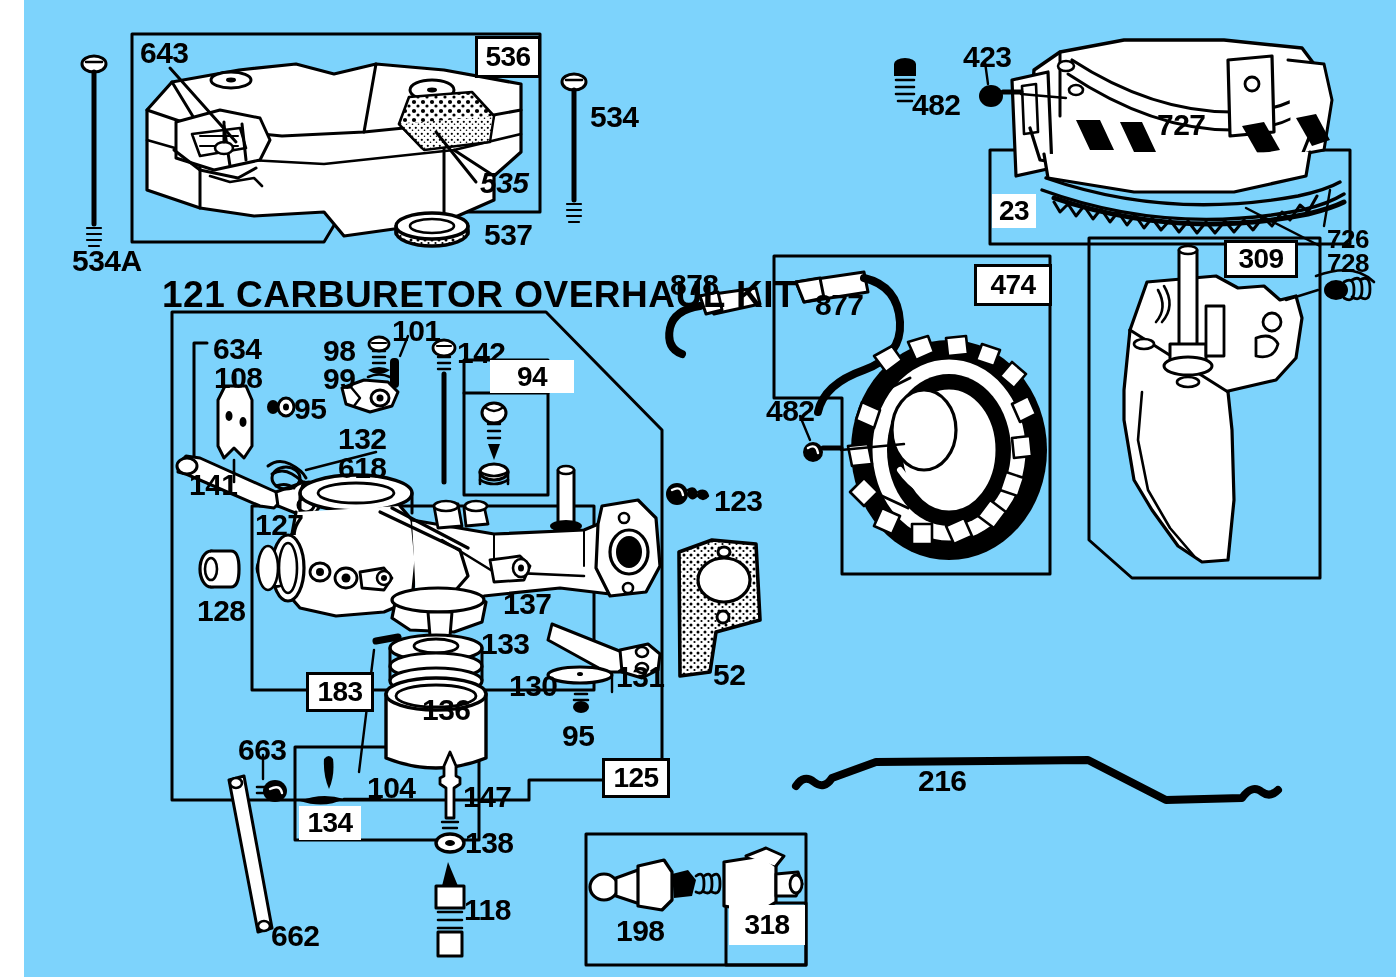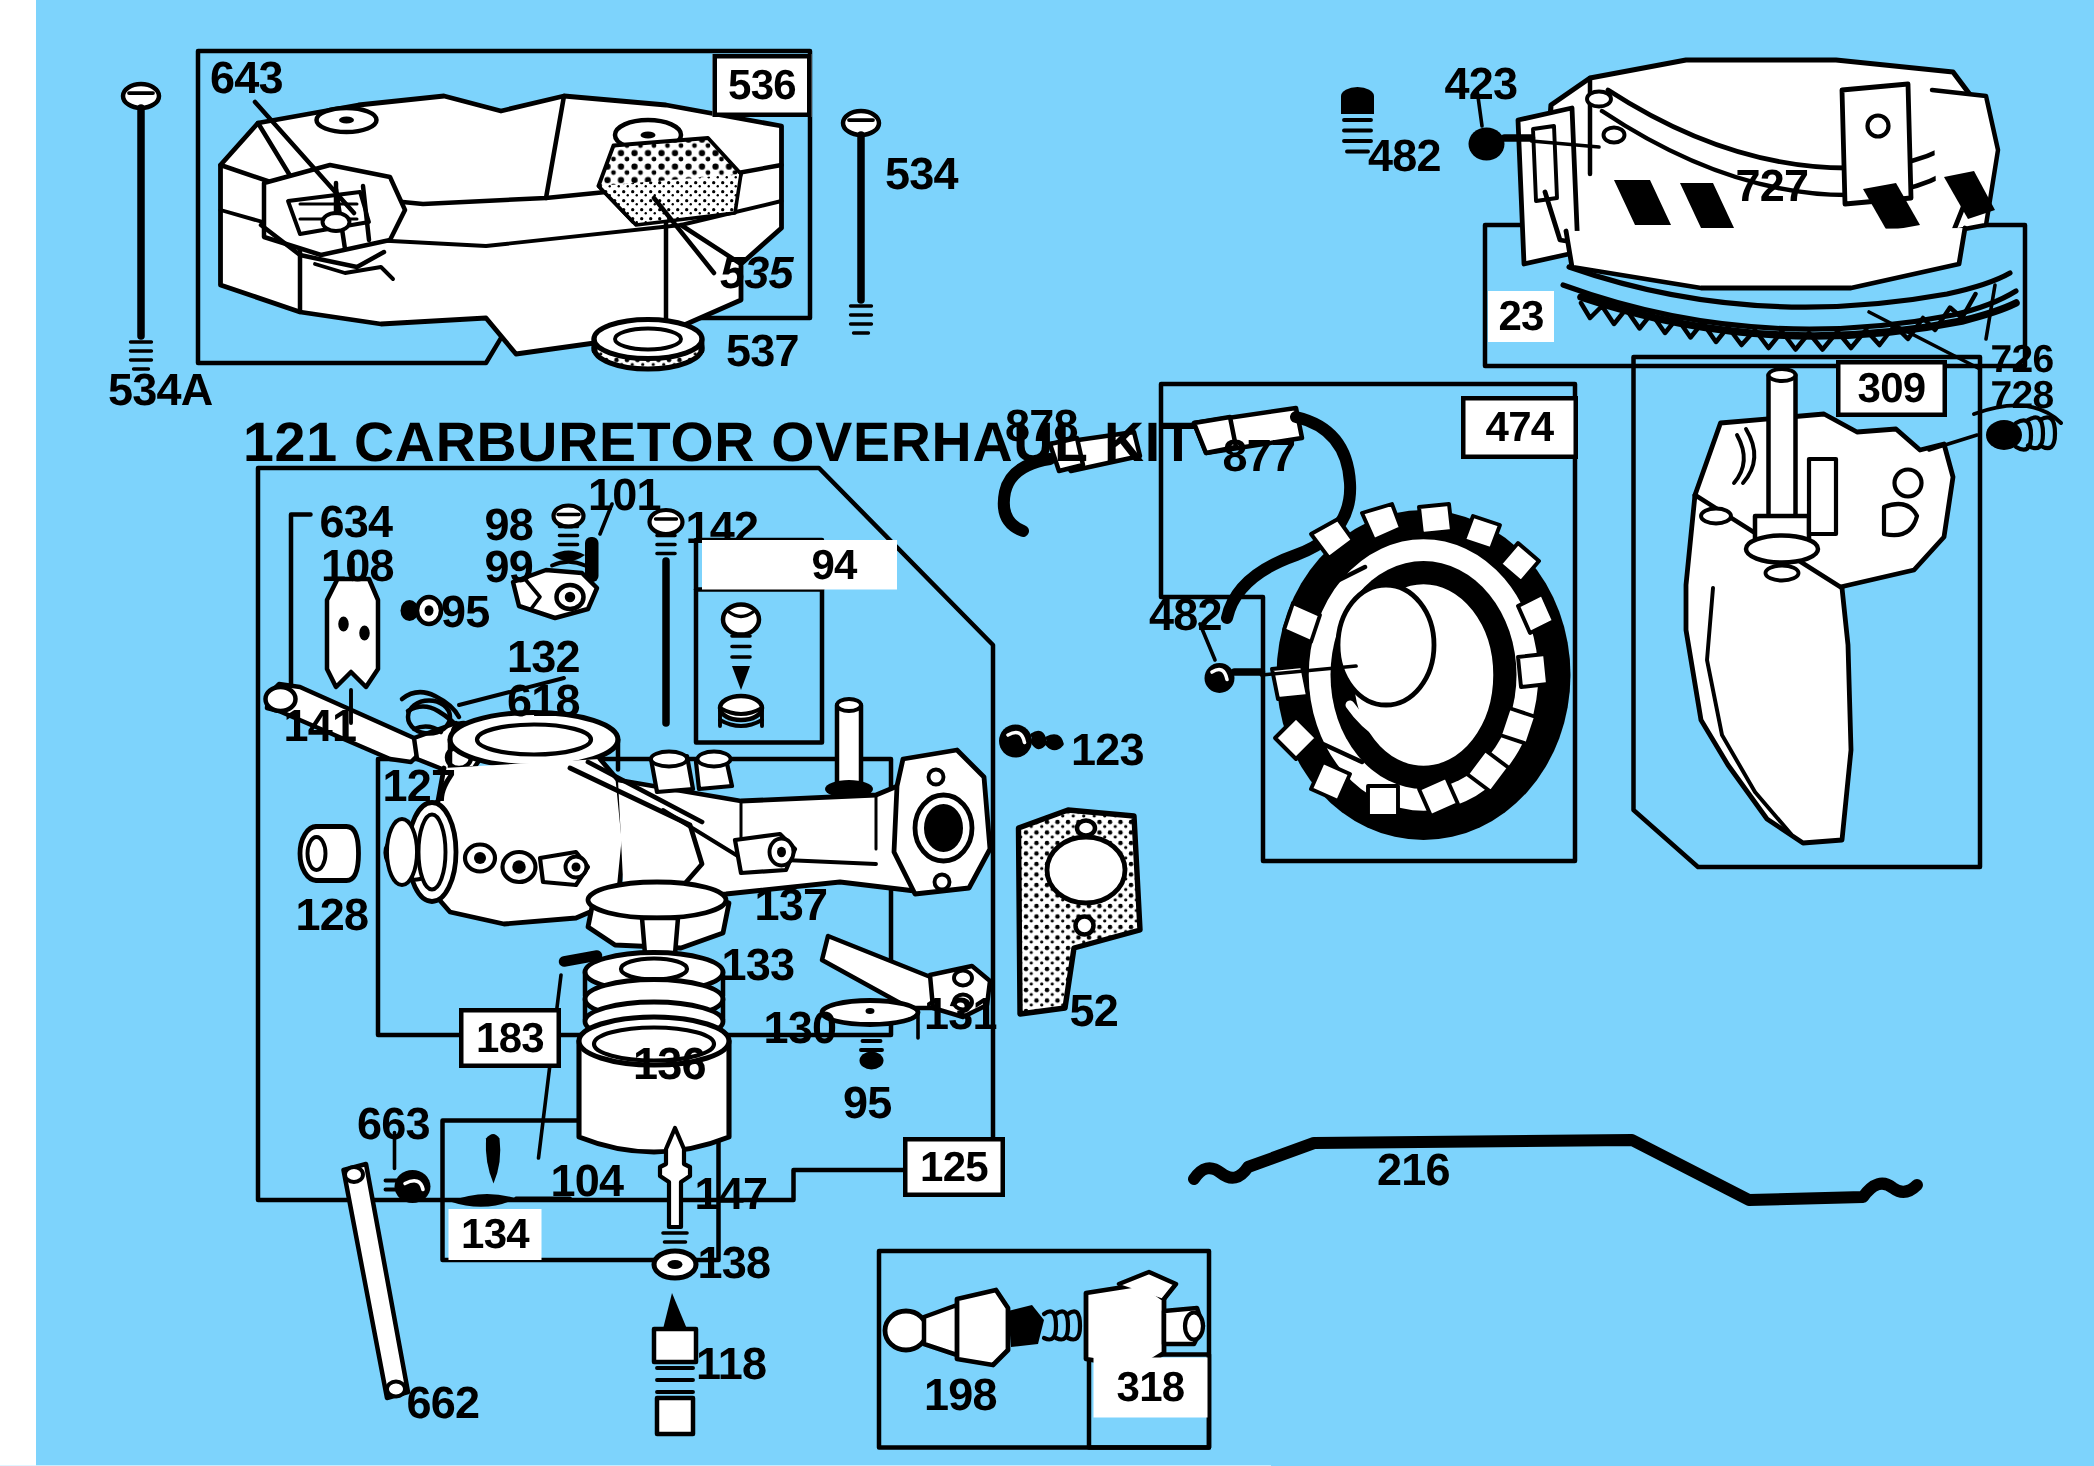--- a/index.html
+++ b/index.html
@@ -499,21 +499,21 @@
   <div class="lbl s30" style="left:48px;top:246px;">534A</div>
 
   <div class="title" style="left:138px;top:274px;">121 CARBURETOR OVERHAUL KIT</div>
 
   <div class="lbl s30" style="left:189px;top:334px;">634</div>
   <div class="lbl s30" style="left:190px;top:363px;">108</div>
   <div class="lbl s30" style="left:299px;top:336px;">98</div>
   <div class="lbl s30" style="left:299px;top:364px;">99</div>
   <div class="lbl s30" style="left:368px;top:316px;">101</div>
   <div class="lbl s30" style="left:433px;top:338px;">142</div>
-  <div class="boxlbl" style="left:444px;top:360px;width:84px;height:33px;border:none;padding-left:46px;">94</div>
+  <div class="boxlbl" style="left:466px;top:360px;width:84px;height:33px;border:none;">94</div>
   <div class="lbl s30" style="left:270px;top:394px;">95</div>
   <div class="lbl s30" style="left:314px;top:424px;text-align:center;">132</div>
   <div class="lbl s30" style="left:314px;top:453px;">618</div>
   <div class="lbl s30" style="left:165px;top:470px;">141</div>
   <div class="lbl s30" style="left:231px;top:510px;">127</div>
   <div class="lbl s30" style="left:173px;top:596px;">128</div>
   <div class="lbl s30" style="left:690px;top:486px;">123</div>
   <div class="lbl s30" style="left:479px;top:589px;">137</div>
   <div class="lbl s30" style="left:457px;top:629px;">133</div>
   <div class="boxlbl" style="left:282px;top:672px;width:62px;height:34px;">183</div>

